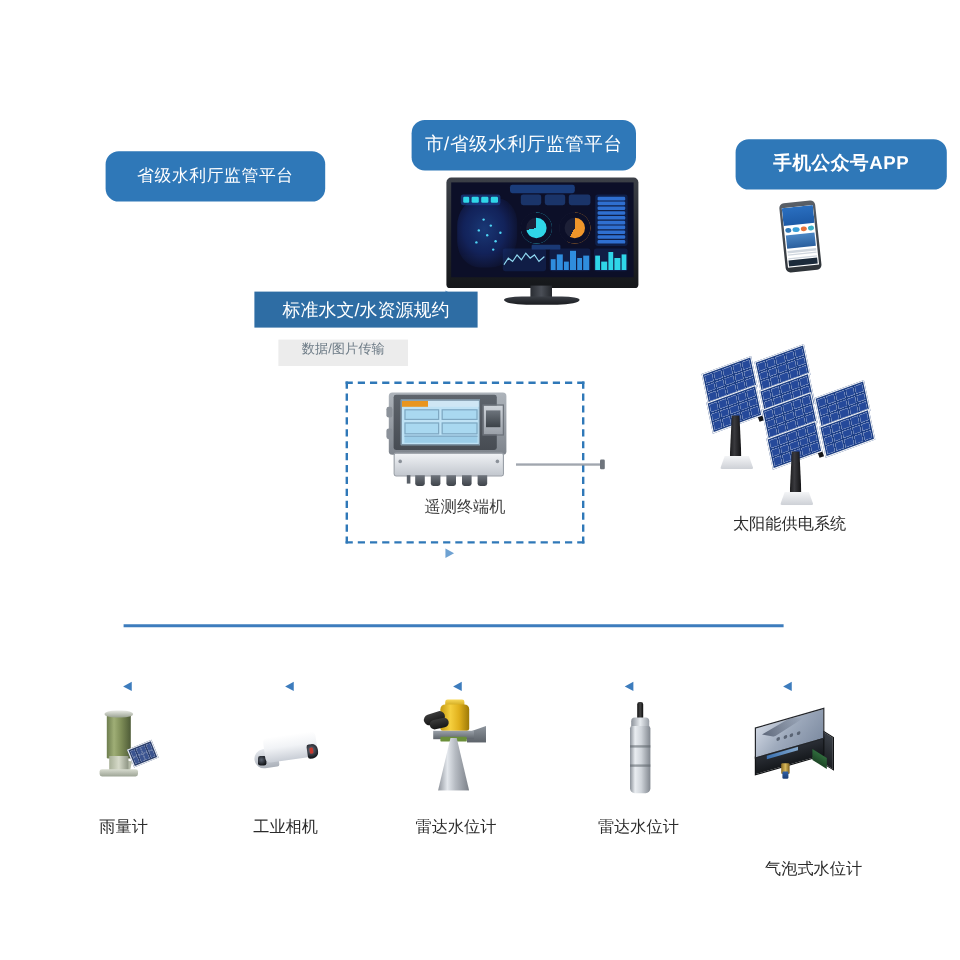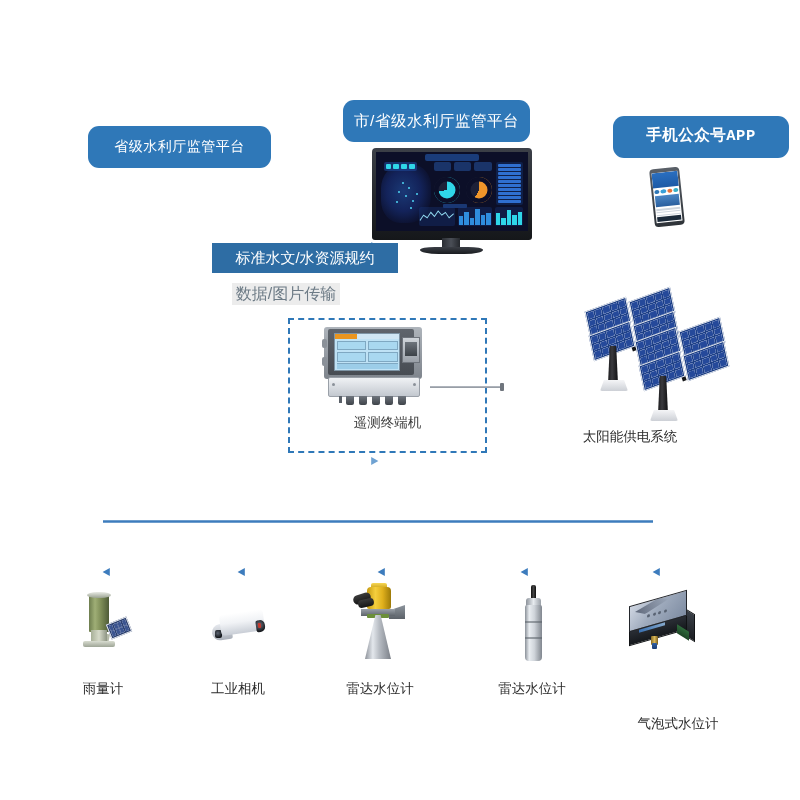--- a/index.html
+++ b/index.html
@@ -30,42 +30,42 @@
     display: flex;
     align-items: center;
     justify-content: center;
     text-align: center;
     letter-spacing: .5px;
     box-sizing: border-box;
     line-height: 1.1;
   }
   #pill-prov { left: 88px;  top: 126px; width: 183px; height: 42px; font-size: 14px; }
   #pill-city { left: 343px; top: 100px; width: 187px; height: 42px; font-size: 15.5px; }
-  #pill-app  { left: 613px; top: 116px; width: 176px; height: 42px; font-size: 15.5px; font-weight: bold; font-family: Liberation Mono, monospace;}
+  #pill-app  { left: 613px; top: 116px; width: 176px; height: 42px; font-size: 15.5px; font-weight: bold;}
 
   
   #protocol-box {
     position: absolute;
     left: 188px; top: 243px;
     width: 186px; height: 30px;
     background: #2e6da4;
     color: #ffffff;
     font-size: 15px;
     display: flex; align-items: center; justify-content: center;
     box-sizing: border-box;
     margin-left: 24px;
   }
   #transmit-label {
     position: absolute;
     left: 232px; top: 283px;
     width: 108px; height: 22px;
     background: #ececec;
     color: #6d7b86;
-    font-size: 16px;
-    display: flex; align-items: center; justify-content: center;
+    font-size: 11px;
+    display: flex; align-items: flex-start; justify-content: center;
     box-sizing: border-box;
   }
 
   
   #rtu-box {
     position: absolute;
     left: 288px; top: 318px;
     width: 199px; height: 135px;
     border: 2px dashed #2f78b8;
     box-sizing: border-box;
@@ -81,21 +81,21 @@
   }
 
   
   .caption {
     position: absolute;
     text-align: center;
     font-size: 13.5px;
     color: #2b2b2b;
     white-space: nowrap;
   }
-  #cap-solar { left: 548px; top: 428px; width: 164px; }
+  #cap-solar { left: 576px; top: 428px; width: 164px; }
   #cap-s0 { left: 48px;  top: 680px; width: 110px; }
   #cap-s1 { left: 183px; top: 680px; width: 110px; }
   #cap-s2 { left: 310px; top: 680px; width: 140px; }
   #cap-s3 { left: 454px; top: 680px; width: 156px; }
   #cap-s4 { left: 600px; top: 715px; width: 156px; }
 
   
   #monitor { position: absolute; left: 372px; top: 148px; width: 160px; height: 75px; }
   .mon-bezel {
     position: absolute; left: 0; top: 0; width: 160px; height: 92px;

